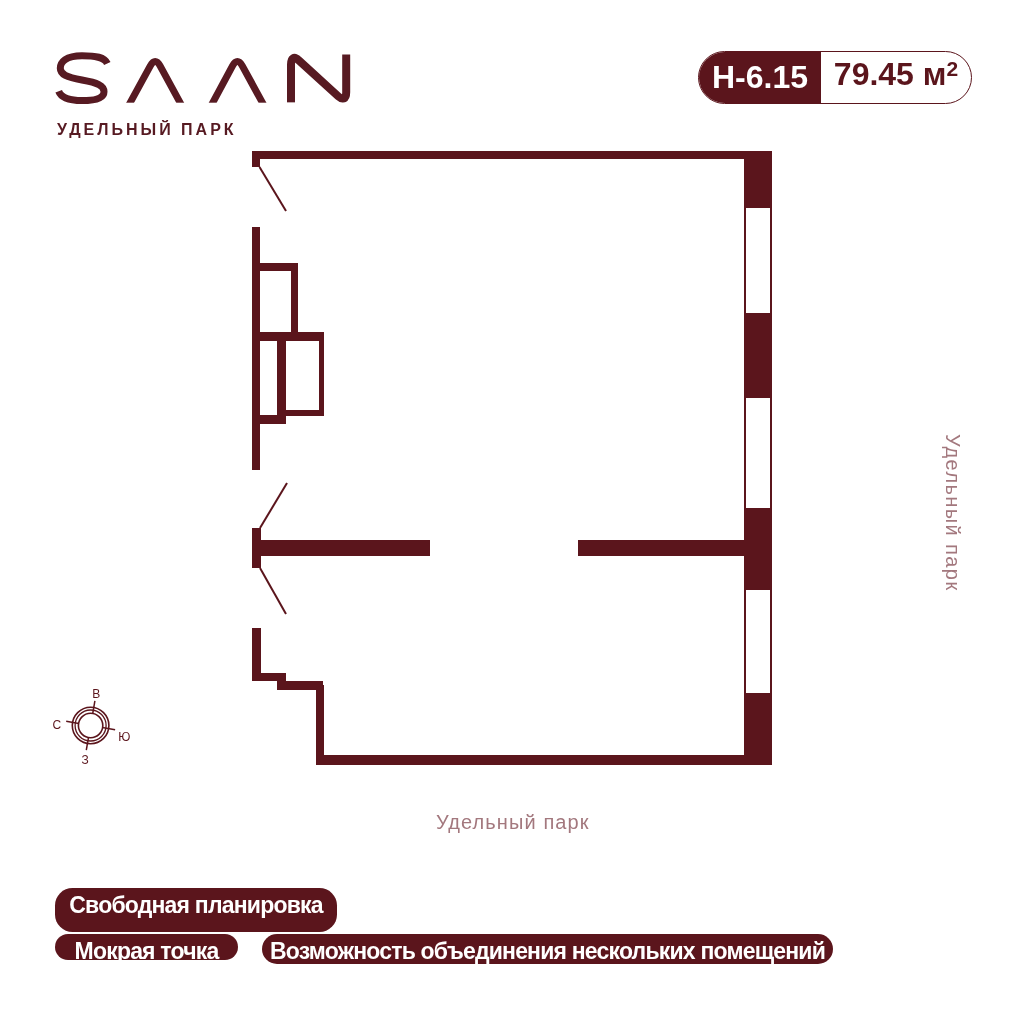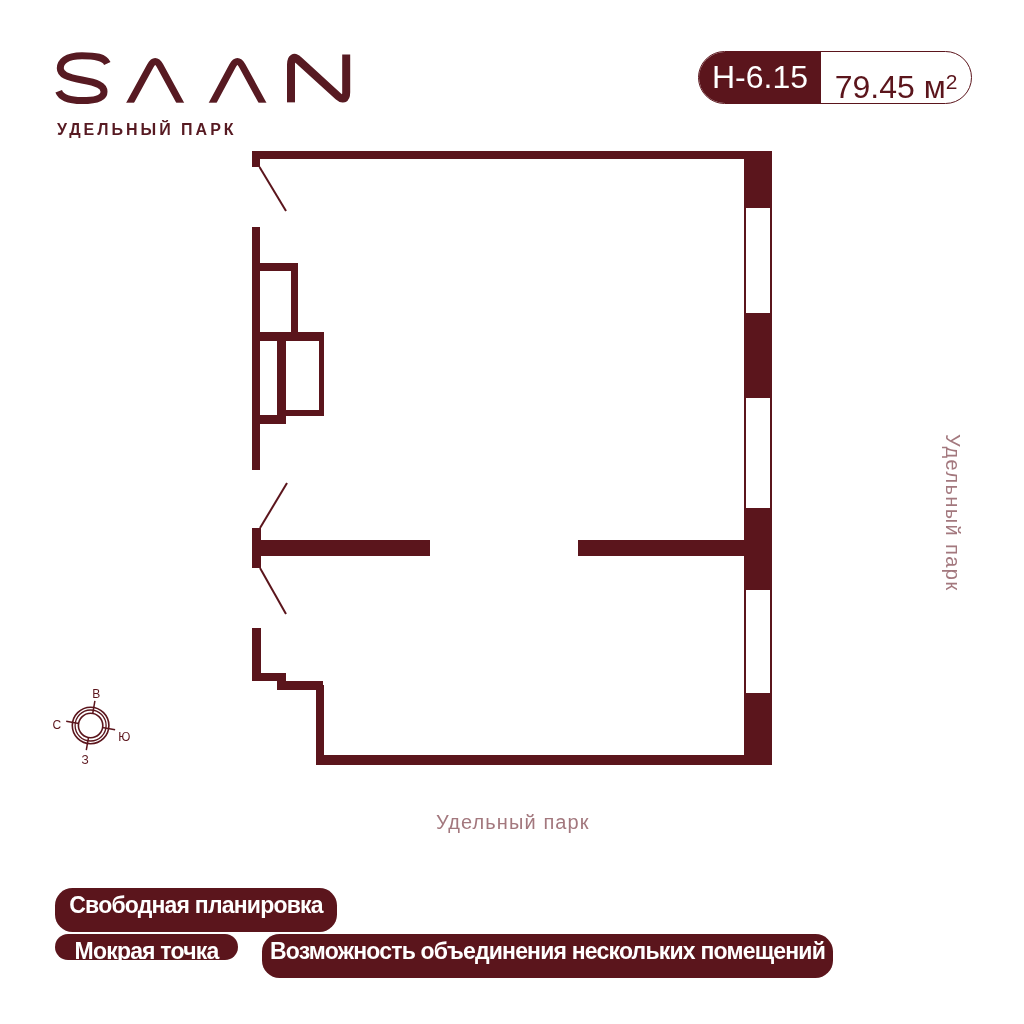--- a/index.html
+++ b/index.html
@@ -20,23 +20,23 @@
     <path d="M 211.7,104.6 L 232.5,65.9 Q 237.4,56.9 242.3,65.9 L 263.5,104.6"></path>
   </g>
   <g fill="none" stroke="#571a22" stroke-width="8">
     <path d="M 291.0,102.6 L 291.0,64.5 C 291.0,57.6 294.2,55.9 298.7,60.3 L 338.3,96.4 C 342.9,100.6 346.2,99.0 346.2,92.3 L 346.2,54.6"></path>
   </g>
   <rect x="115" y="102.7" width="280" height="10" fill="#ffffff"></rect>
 </svg>
 
 <div style="position:absolute;left:57px;top:122px;font-size:16px;font-weight:bold;letter-spacing:3.0px;line-height:16px;color:#571a22;">УДЕЛЬНЫЙ ПАРК</div>
 
-<div style="position:absolute;left:698px;top:51px;width:274px;height:53px;border:1.5px solid #5b151c;border-radius:27px;box-sizing:border-box;overflow:hidden;">
+<div style="position:absolute;left:698px;top:51px;width:274px;height:53px;border:1.5px solid #5b151c;border-radius:27px;box-sizing:border-box;overflow:hidden;font-weight:bold;">
   <div style="position:absolute;left:0;top:0;width:122px;height:100%;background:#5b151c;color:#fff;font-size:32px;text-align:center;line-height:50px;">Н-6.15</div>
-  <div style="position:absolute;left:122px;top:0;right:0;height:100%;color:#5b151c;font-size:32px;text-align:center;line-height:60px;">79.45 м<span style="font-size:21px;vertical-align:9px;">2</span></div>
+  <div style="position:absolute;left:122px;top:0;right:0;height:100%;color:#5b151c;font-size:32px;text-align:center;line-height:34px;">79.45 м<span style="font-size:21px;vertical-align:9px;">2</span></div>
 </div>
 
 <div class="w" style="left:252px;top:151px;width:520px;height:7.5px;"></div>
 
 <div class="w" style="left:252px;top:151px;width:7.5px;height:16px;"></div>
 
 <svg style="position:absolute;left:255px;top:163px;" width="40" height="55" viewBox="0 0 40 55">
       <line x1="4.5" y1="4" x2="31" y2="48" stroke="#5b151c" stroke-width="2"></line>
     </svg>
 
@@ -110,15 +110,15 @@
 <div style="position:absolute;left:941px;top:434px;writing-mode:vertical-rl;font-size:20px;letter-spacing:1.4px;color:#a3787e;">Удельный парк</div>
 
 <div style="position:absolute;left:436px;top:812px;font-size:20px;letter-spacing:1.1px;line-height:20px;color:#a3787e;">Удельный парк</div>
 
 <div class="pill" style="left:55px;top:888px;width:282px;height:44px;">Свободная планировка</div>
 
 
 
 <div class="pill" style="left:55px;top:933.5px;width:183px;height:26px;text-align:center;">Мокрая точка</div>
 
-<div class="pill" style="left:262px;top:933.5px;width:571px;height:44px;">Возможность объединения нескольких помещений</div>
+<div class="pill" style="left:262px;top:933.5px;width:571px;height:30px;">Возможность объединения нескольких помещений</div>
 
 </div>
 
 </body></html>

